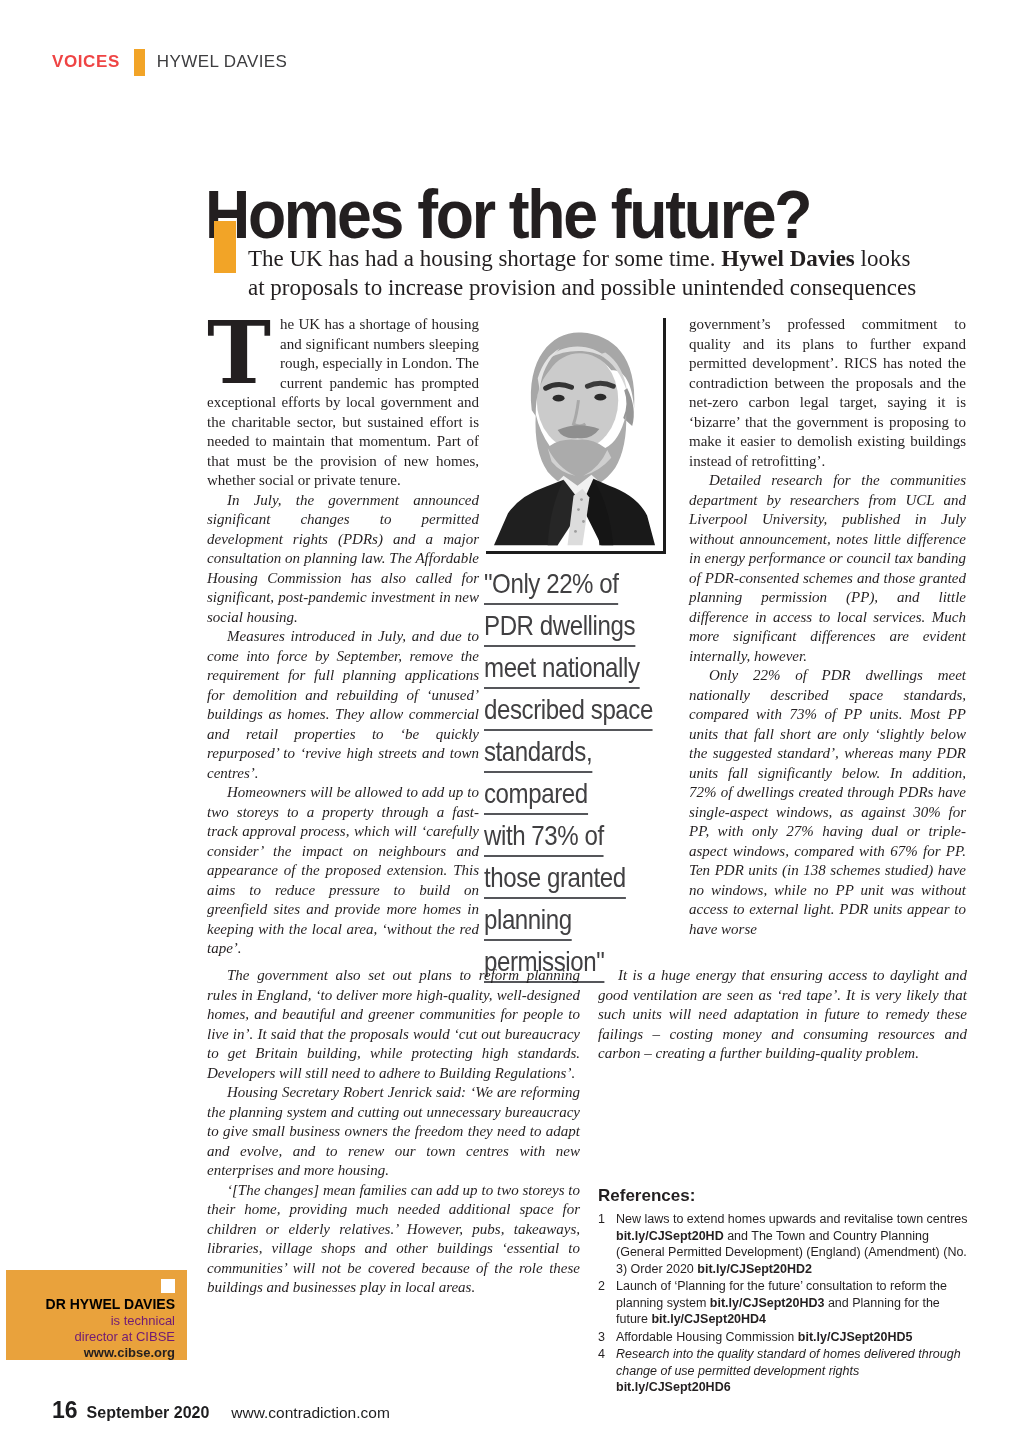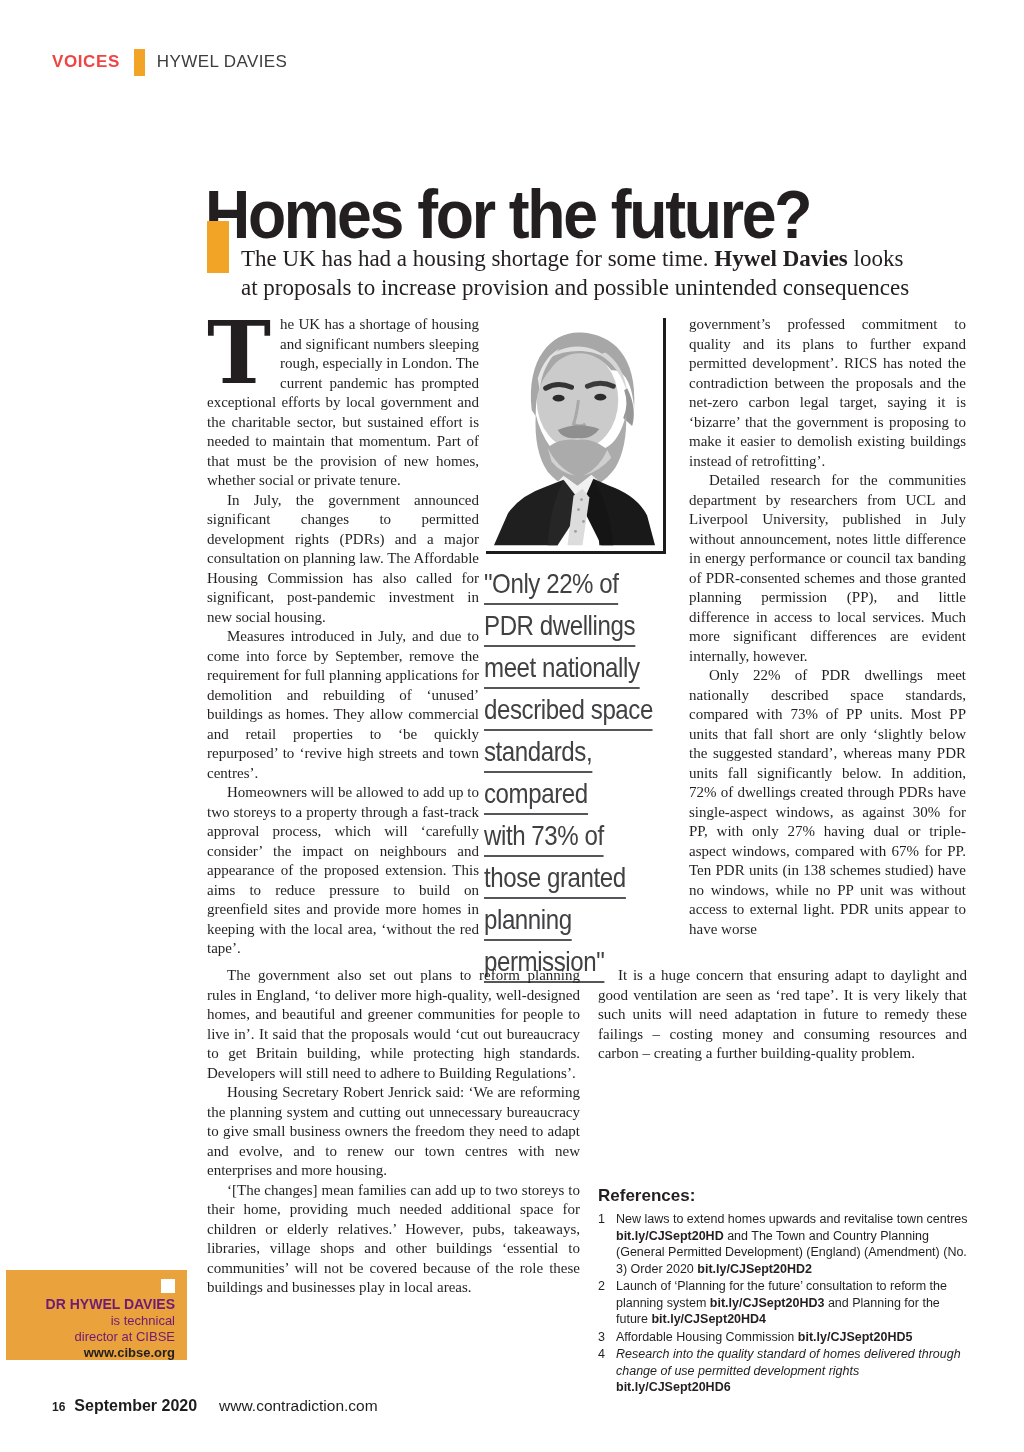--- a/index.html
+++ b/index.html
@@ -8,29 +8,29 @@
 
   
   .kicker-row{position:absolute;left:52px;top:48px;display:flex;align-items:center;height:28px;}
   .kicker{font:700 17px/28px "Liberation Sans",sans-serif;letter-spacing:.6px;color:#ef4444;}
   .kicker-bar{width:11px;height:27px;margin:0 12px 0 14px;}
   .kicker-author{font:400 17px/28px "Liberation Sans",sans-serif;letter-spacing:.4px;color:#3d3d3f;}
 
   
   .headline{position:absolute;left:205px;top:133px;font:800 68px/70px "Liberation Sans",sans-serif;
             letter-spacing:-2.5px;color:#231f20;transform:scaleX(.92);transform-origin:left top;white-space:nowrap;}
-  .standfirst{position:absolute;left:207px;top:221px;width:720px;display:flex;}
+  .standfirst{position:absolute;left:214px;top:221px;width:720px;display:flex;}
   .stand-bar{flex:0 0 22px;height:52px;margin-right:12px;}
   .stand-text{font:400 23px/29px "Liberation Serif",serif;color:#231f20;width:670px;}
   .stand-text b{font-weight:700;}
 
   
   .col{position:absolute;}
   .col p{margin:0;font:15px/19.5px "Liberation Serif",serif;text-align:justify;color:#231f20;}
-  .col p.indent{text-indent:20px;}
+  .col p.indent{text-indent:20px;font-style:italic;}
   .dropcap{float:left;font:700 86px/64px "DejaVu Serif",serif;color:#231f20;margin:6px 9px 0 0;}
   #col1{left:207px;top:315px;width:272px;}
   #col3{left:689px;top:315px;width:277px;}
   #wideL{left:207px;top:966px;width:373px;}
   #wideR{left:598px;top:966px;width:369px;}
 
   
   .photo{position:absolute;left:488px;top:318px;width:174px;height:228px;}
   .photo-vline{position:absolute;left:663px;top:318px;width:3px;height:236px;background:#1c1c1c;}
   .photo-hline{position:absolute;left:486px;top:551px;width:180px;height:3px;background:#1c1c1c;}
@@ -48,28 +48,28 @@
   .refs li{position:relative;padding-left:18px;font:400 12.5px/16.5px "Liberation Sans",sans-serif;
            color:#231f20;margin-bottom:1px;}
   .refs .num{position:absolute;left:0;top:0;}
   .refs b{font-weight:700;}
   .refs .ital{font-style:italic;}
 
   
   .author-box{position:absolute;left:6px;top:1270px;width:181px;height:90px;
               padding:9px 12px 0 10px;box-sizing:border-box;text-align:right;}
   .author-sq{width:14px;height:14px;background:#ffffff;margin:0 0 3px auto;}
-  .author-name{font:700 14px/17px "Liberation Sans",sans-serif;color:#701a75;}
+  .author-name{font:700 14px/17px "Liberation Sans",sans-serif;color:#000000;}
   .author-line{font:400 13px/15.5px "Liberation Sans",sans-serif;color:#701a75;}
   .author-url{font:700 13px/17px "Liberation Sans",sans-serif;color:#231f20;}
 
   
   .footer{position:absolute;left:52px;top:1397px;display:flex;align-items:baseline;
           font-family:"Liberation Sans",sans-serif;color:#1d1d1f;}
-  .pageno{font-weight:700;font-size:12px;margin-right:9px;}
+  .pageno{font-weight:700;font-size:23px;margin-right:9px;}
   .issue{font-weight:700;font-size:16px;margin-right:22px;}
   .site{font-weight:500;font-size:15.5px;}
 </style>
 </head>
 <body>
 
 <div id="page">
 
   <div class="kicker-row">
     <span class="kicker">VOICES</span>
@@ -152,21 +152,21 @@
     <p class="indent">Only 22% of PDR dwellings meet nationally described space standards, compared with 73% of PP units. Most PP units that fall short are only ‘slightly below the suggested standard’, whereas many PDR units fall significantly below. In addition, 72% of dwellings created through PDRs have single-aspect windows, as against 30% for PP, with only 27% having dual or triple-aspect windows, compared with 67% for PP. Ten PDR units (in 138 schemes studied) have no windows, while no PP unit was without access to external light. PDR units appear to have worse</p>
   </div>
 
   <div class="col" id="wideL">
     <p class="indent">The government also set out plans to reform planning rules in England, ‘to deliver more high-quality, well-designed homes, and beautiful and greener communities for people to live in’. It said that the proposals would ‘cut out bureaucracy to get Britain building, while protecting high standards. Developers will still need to adhere to Building Regulations’.</p>
     <p class="indent">Housing Secretary Robert Jenrick said: ‘We are reforming the planning system and cutting out unnecessary bureaucracy to give small business owners the freedom they need to adapt and evolve, and to renew our town centres with new enterprises and more housing.</p>
     <p class="indent">‘[The changes] mean families can add up to two storeys to their home, providing much needed additional space for children or elderly relatives.’ However, pubs, takeaways, libraries, village shops and other buildings ‘essential to communities’ will not be covered because of the role these buildings and businesses play in local areas.</p>
   </div>
 
   <div class="col" id="wideR">
-    <p class="indent">It is a huge concern that ensuring adapt to daylight and good ventilation are seen as ‘red tape’. It is very likely that such units will need adaptation in future to remedy these failings – costing money and consuming resources and carbon – creating a further building-quality problem.</p>
+    <p class="indent">It is a huge energy that ensuring access to daylight and good ventilation are seen as ‘red tape’. It is very likely that such units will need adaptation in future to remedy these failings – costing money and consuming resources and carbon – creating a further building-quality problem.</p>
   </div>
 
   <div class="refs">
     <h3>References:</h3>
     <ol>
       <li>
         <span class="num">1</span><span>New laws to extend homes upwards and revitalise town centres </span><b>bit.ly/CJSept20HD</b><span> and The Town and Country Planning (General Permitted Development) (England) (Amendment) (No. 3) Order 2020 </span><b>bit.ly/CJSept20HD2</b>
       </li>
       <li>
         <span class="num">2</span><span>Launch of ‘Planning for the future’ consultation to reform the planning system </span><b>bit.ly/CJSept20HD3</b><span> and Planning for the future </span><b>bit.ly/CJSept20HD4</b>

